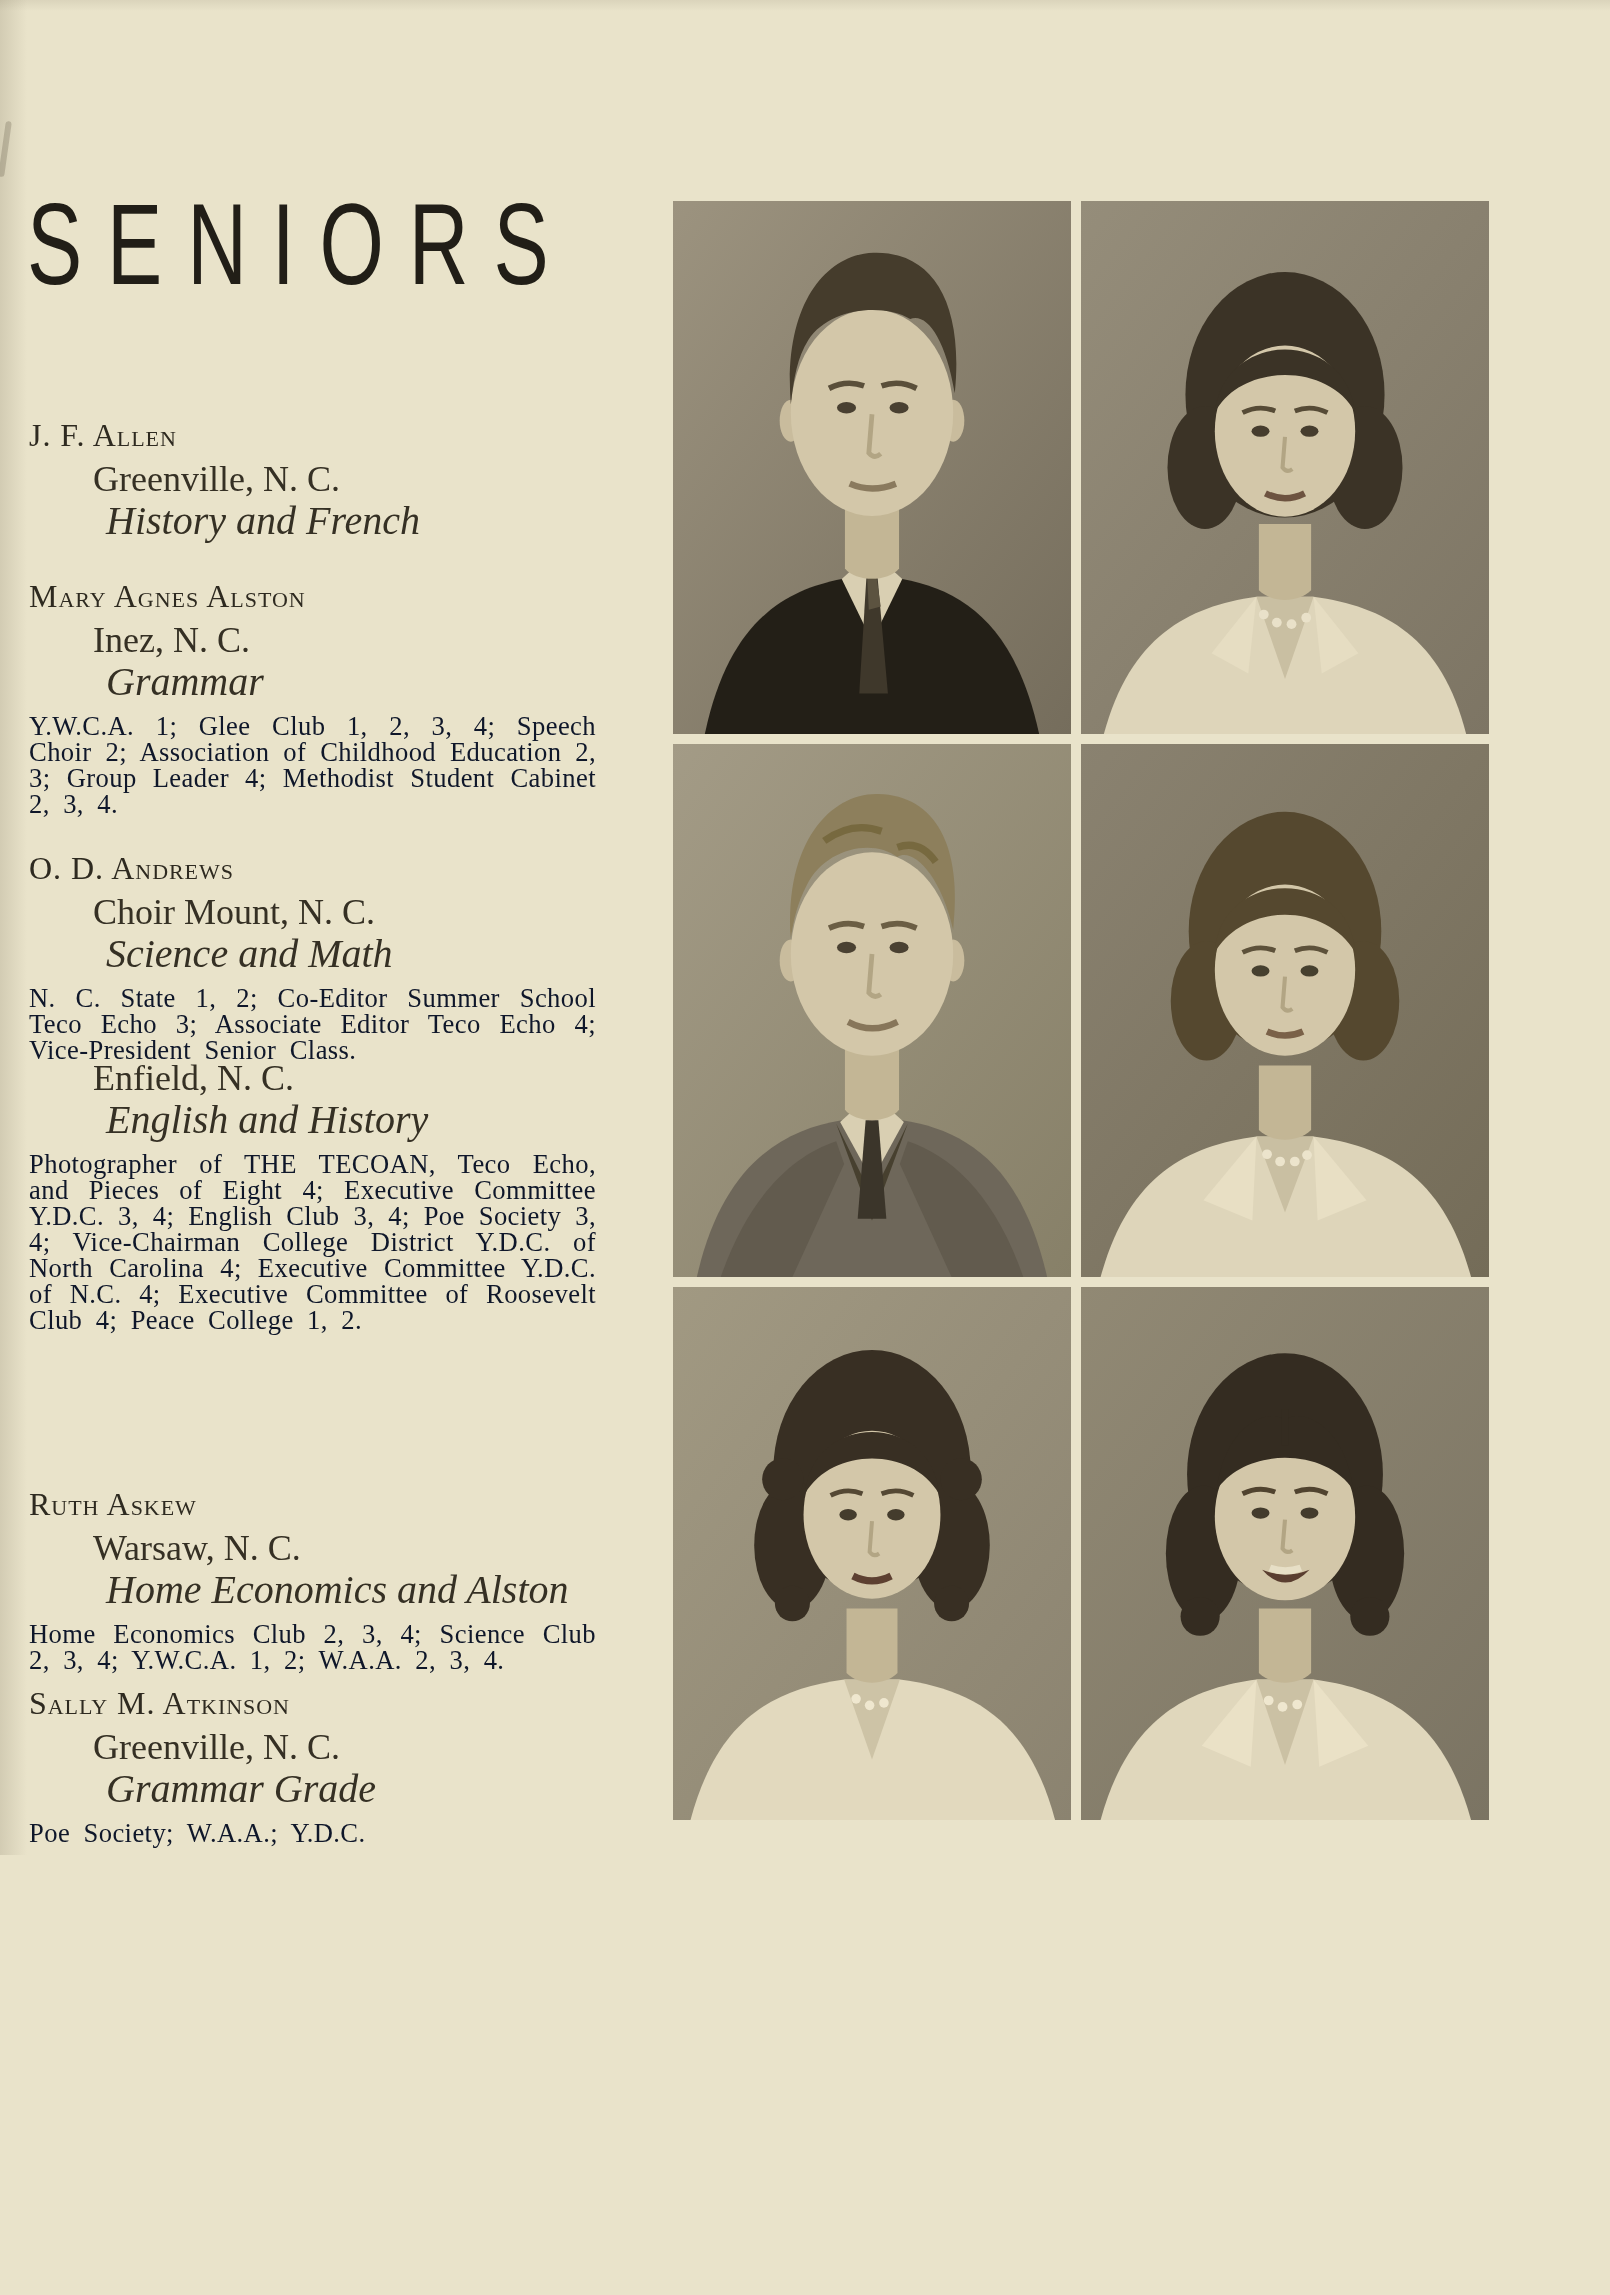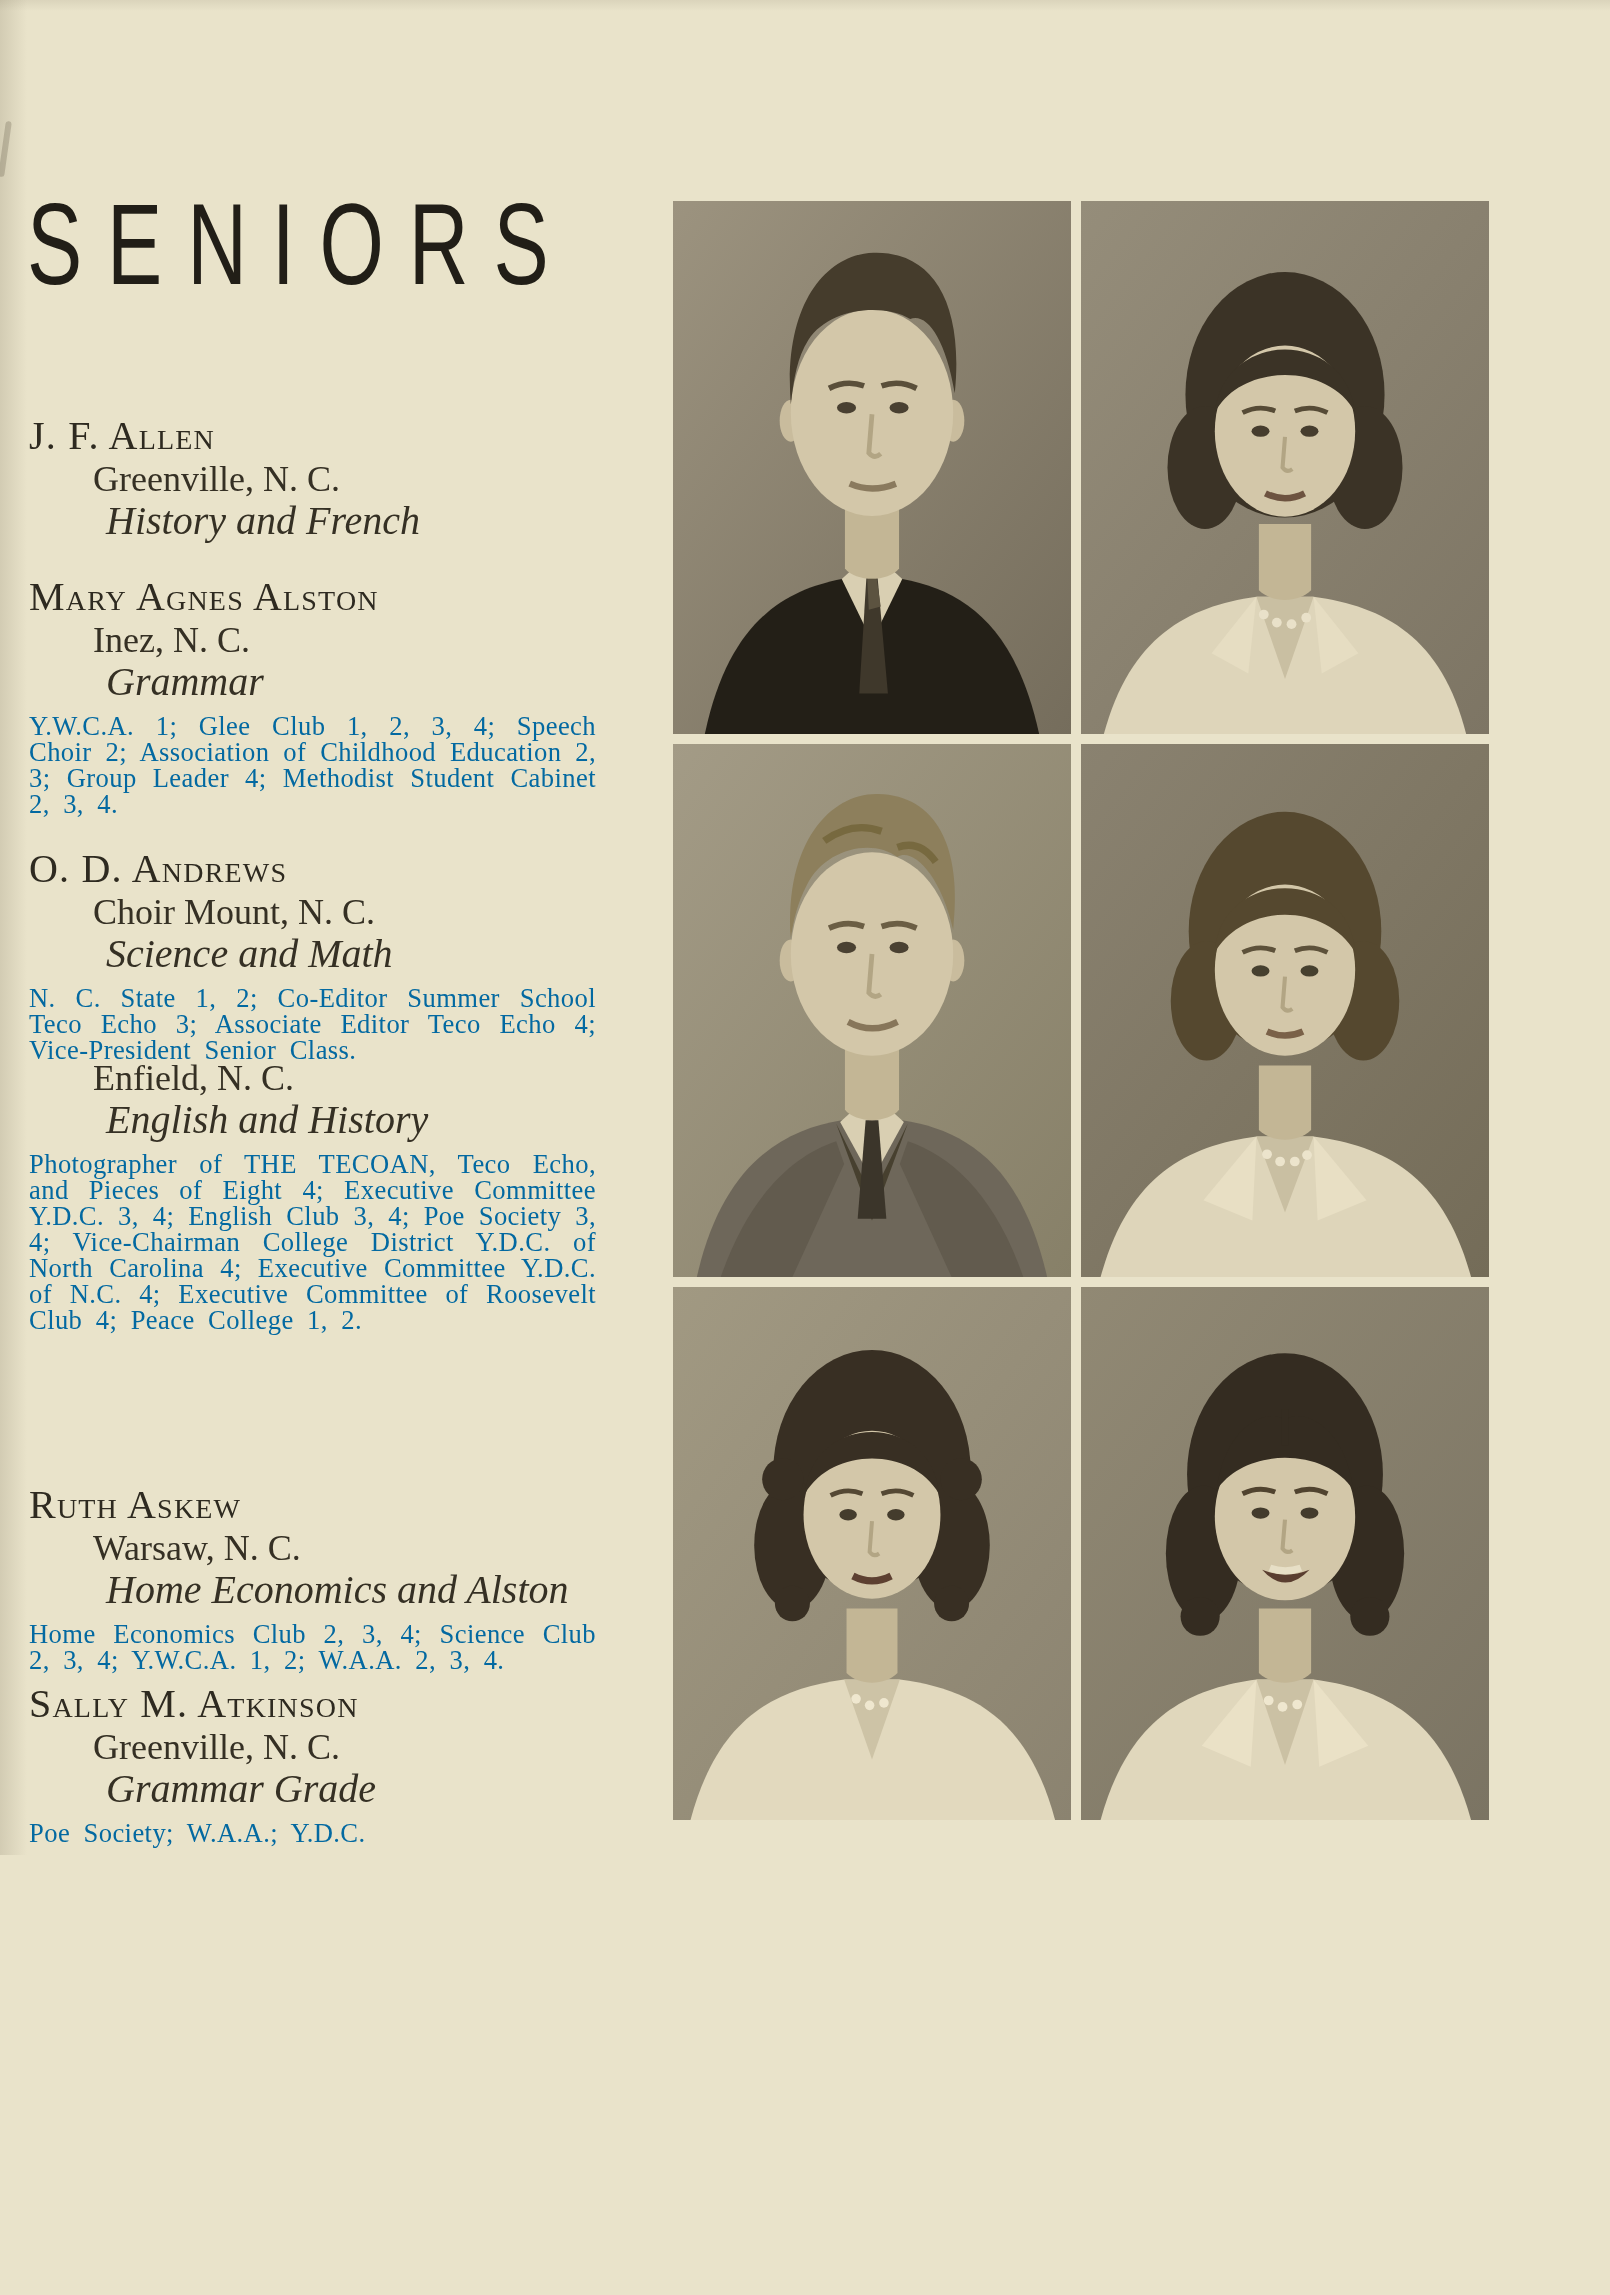--- a/index.html
+++ b/index.html
@@ -10,27 +10,27 @@
   .top-shade{position:absolute;left:0;top:0;right:0;height:11.3px;
         background:linear-gradient(to bottom,rgba(92,82,60,.10),rgba(92,82,60,0));}
   .scratch{position:absolute;left:1.6px;top:121px;width:6.4px;height:56px;
         background:rgba(70,58,40,.22);transform:rotate(8deg);border-radius:3.2px;}
 
   .title{position:absolute;left:26.6px;top:187px;margin:0;white-space:nowrap;
         font-family:"Liberation Sans",sans-serif;font-weight:400;font-size:115px;line-height:1;
         letter-spacing:.30em;color:#211e17;transform:scaleX(.72);transform-origin:left top;}
 
   .entry{position:absolute;left:29px;width:567px;}
-  .name{font-size:40px;line-height:43px;margin-bottom:2.4px;font-variant:small-caps;
+  .name{font-size:32px;line-height:43px;margin-bottom:2.4px;font-variant:small-caps;
         letter-spacing:.03em;color:#2e2a20;}
   .city{font-size:36px;line-height:40px;margin-left:64px;color:#35structure me;}
   .city{color:#353024;}
   .major{font-size:40px;line-height:44px;font-style:italic;margin-left:77px;margin-bottom:8.9px;color:#353024;}
   .acts{font-size:26.6px;line-height:26px;text-align:justify;letter-spacing:.015em;
-        word-spacing:.24em;color:#0369a1;}
+        word-spacing:.24em;color:#0f172a;}
   .acts:empty{display:none;}
 
   .photo{position:absolute;margin:0;padding:0;}
   .photo svg{display:block;width:100%;height:100%;}
   .p1{left:673px;top:201px;width:398px;height:533px;}
   .p2{left:1081px;top:201px;width:408px;height:533px;}
   .p3{left:673px;top:744px;width:398px;height:533px;}
   .p4{left:1081px;top:744px;width:408px;height:533px;}
   .p5{left:673px;top:1287px;width:398px;height:533px;}
   .p6{left:1081px;top:1287px;width:408px;height:533px;}

